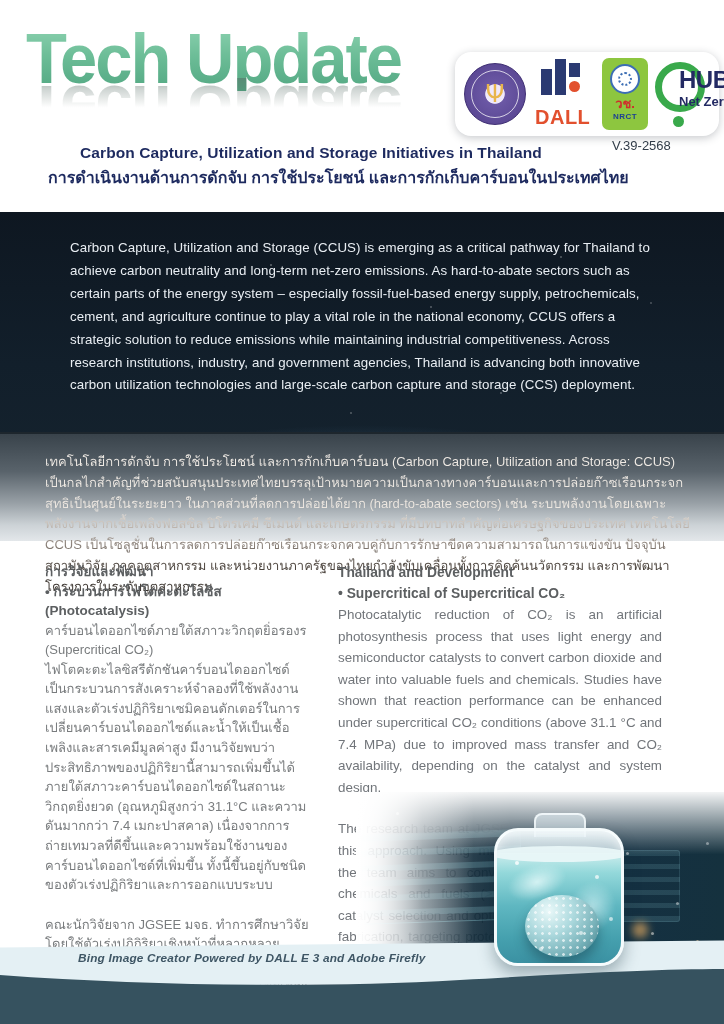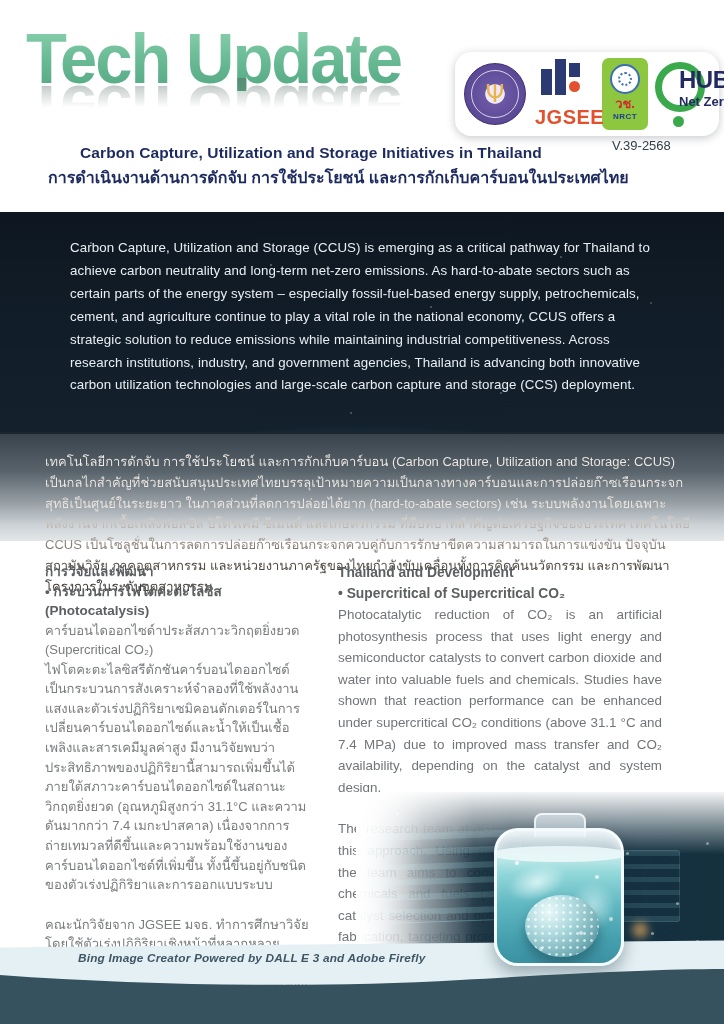--- a/index.html
+++ b/index.html
@@ -167,21 +167,21 @@
     <div class="seal">
       <span class="seal-glyph">Ψ</span>
     </div>
     <div class="tsri">
       <div class="tsri-icon">
         <i class="tsri-b1"></i>
           <i class="tsri-b2"></i>
           <i class="tsri-b3"></i>
           <i class="tsri-b4"></i>
       </div>
-      <span class="tsri-text">JGSEE</span>
+      <span class="tsri-text">DALL</span>
     </div>
     <div class="nrct">
       <div class="nrct-seal">
           <i></i>
         </div>
       <span class="nrct-th">วช.</span>
       <span class="nrct-en">NRCT</span>
     </div>
     <div class="hub">
       <span class="hub-ring"></span>
@@ -205,21 +205,21 @@
     <p class="hero-p">Carbon Capture, Utilization and Storage (CCUS) is emerging as a critical pathway for Thailand to achieve carbon neutrality and long-term net-zero emissions. As hard-to-abate sectors such as certain parts of the energy system – especially fossil-fuel-based energy supply, petrochemicals, cement, and agriculture continue to play a vital role in the national economy, CCUS offers a strategic solution to reduce emissions while maintaining industrial competitiveness. Across research institutions, industry, and government agencies, Thailand is advancing both innovative carbon utilization technologies and large-scale carbon capture and storage (CCS) deployment.</p>
   </div>
 
   <div class="intro-th">
     <p class="intro-th-p">เทคโนโลยีการดักจับ การใช้ประโยชน์ และการกักเก็บคาร์บอน (Carbon Capture, Utilization and Storage: CCUS) เป็นกลไกสำคัญที่ช่วยสนับสนุนประเทศไทยบรรลุเป้าหมายความเป็นกลางทางคาร์บอนและการปล่อยก๊าซเรือนกระจกสุทธิเป็นศูนย์ในระยะยาว ในภาคส่วนที่ลดการปล่อยได้ยาก (hard-to-abate sectors) เช่น ระบบพลังงานโดยเฉพาะพลังงานจากเชื้อเพลิงฟอสซิล ปิโตรเคมี ซีเมนต์ และเกษตรกรรม ที่มีบทบาทสำคัญต่อเศรษฐกิจของประเทศ เทคโนโลยี CCUS เป็นโซลูชั่นในการลดการปล่อยก๊าซเรือนกระจกควบคู่กับการรักษาขีดความสามารถในการแข่งขัน ปัจจุบัน สถาบันวิจัย ภาคอุตสาหกรรม และหน่วยงานภาครัฐของไทยกำลังขับเคลื่อนทั้งการคิดค้นนวัตกรรม และการพัฒนาโครงการในระดับอุตสาหกรรม</p>
   </div>
 
   <div class="col-left">
     <div class="col-h">การวิจัยและพัฒนา</div>
     <div class="col-h">• กระบวนการไฟโตคะตะไลซิส (Photocatalysis)</div>
-    <div class="col-p">คาร์บอนไดออกไซด์าประส้สภาวะวิกฤตยิ่งยวด (Supercritical CO₂)</div>
+    <div class="col-p">คาร์บอนไดออกไซด์ภายใต้สภาวะวิกฤตยิ่อรองร (Supercritical CO₂)</div>
     <div class="col-p">ไฟโตคะตะไลซิสรีดักชันคาร์บอนไดออกไซด์เป็นกระบวนการสังเคราะห์จำลองที่ใช้พลังงานแสงและตัวเร่งปฏิกิริยาเซมิคอนดักเตอร์ในการเปลี่ยนคาร์บอนไดออกไซด์และน้ำให้เป็นเชื้อเพลิงและสารเคมีมูลค่าสูง มีงานวิจัยพบว่าประสิทธิภาพของปฏิกิริยานี้สามารถเพิ่มขึ้นได้ภายใต้สภาวะคาร์บอนไดออกไซด์ในสถานะวิกฤตยิ่งยวด (อุณหภูมิสูงกว่า 31.1°C และความดันมากกว่า 7.4 เมกะปาสคาล) เนื่องจากการถ่ายเทมวลที่ดีขึ้นและความพร้อมใช้งานของคาร์บอนไดออกไซด์ที่เพิ่มขึ้น ทั้งนี้ขึ้นอยู่กับชนิดของตัวเร่งปฏิกิริยาและการออกแบบระบบ</div>
     <div class="gap-m"></div>
     <div class="col-p">คณะนักวิจัยจาก JGSEE มจธ. ทำการศึกษาวิจัย โดยใช้ตัวเร่งปฏิกิริยาเชิงหน้าที่หลากหลาย (multifunctional photocatalysts) เพื่อเปลี่ยน คาร์บอนไดออกไซด์ให้เป็นสารเคมีและเชื้อเพลิงมูลค่าสูง (&gt;C4) โครงการวิจัยครอบคลุมการคัดเลือกและปรับปรุงตัวเร่งปฏิกิริยา ตลอดจนการออกแบบและสร้างเครื่องปฏิกรณ์ต้นแบบ เพื่อรองรับการประยุกต์ใช้ในระดับอุตสาหกรรมในอนาคต</div>
   </div>
 
   <div class="col-right">
     <div class="col-h">Thailand and Development</div>
     <div class="col-h">• Supercritical of Supercritical CO₂</div>
     <div class="col-p justify">Photocatalytic reduction of CO₂ is an artificial photosynthesis process that uses light energy and semiconductor catalysts to convert carbon dioxide and water into valuable fuels and chemicals. Studies have shown that reaction performance can be enhanced under supercritical CO₂ conditions (above 31.1 °C and 7.4 MPa) due to improved mass transfer and CO₂ availability, depending on the catalyst and system design.</div>
     <div class="gap-m"></div>

